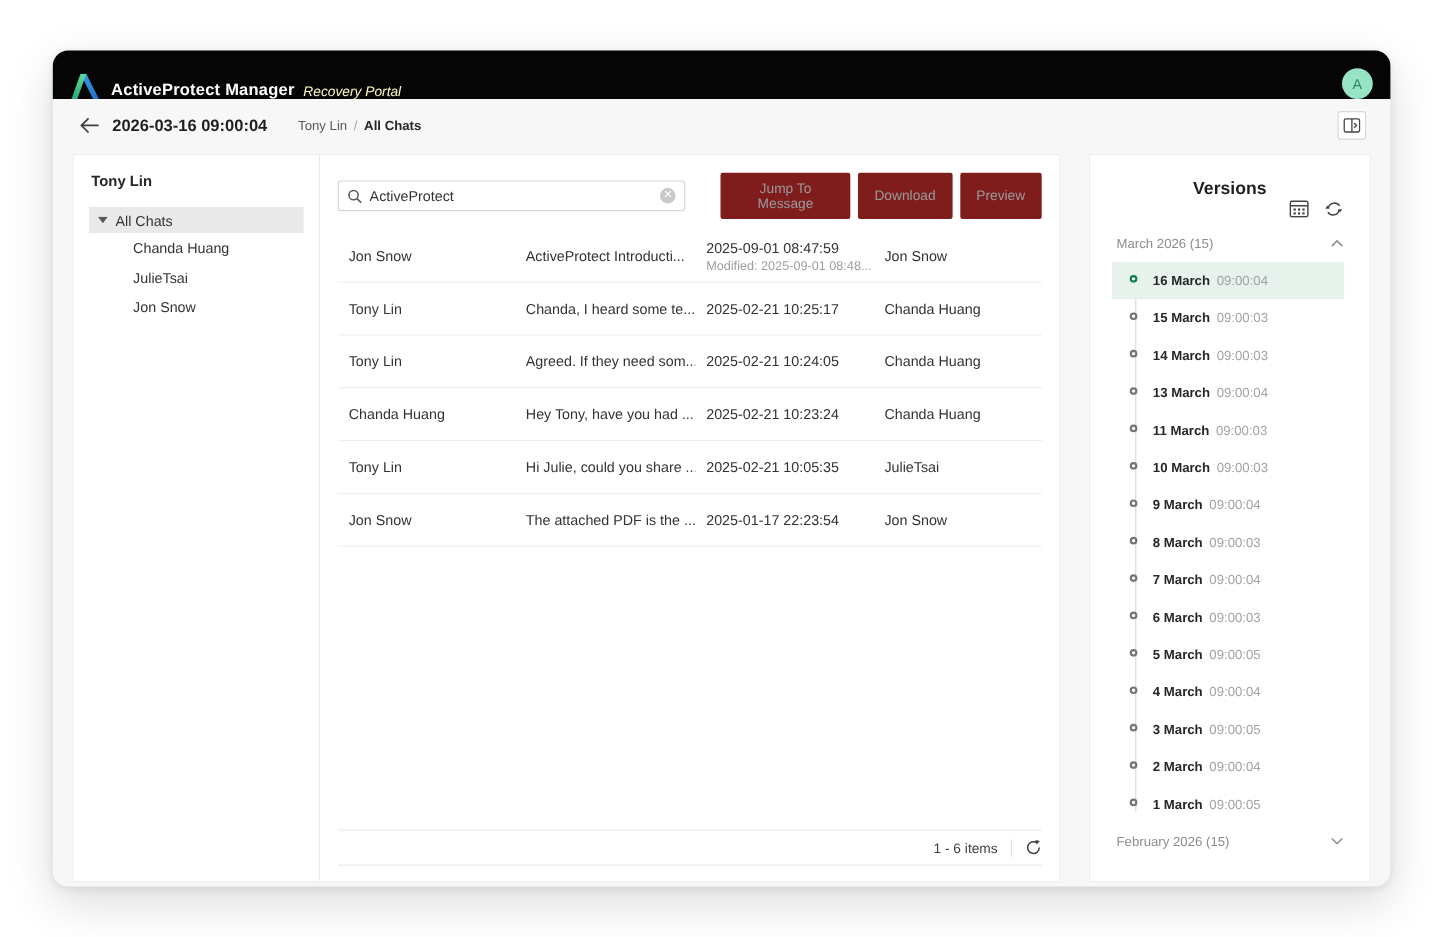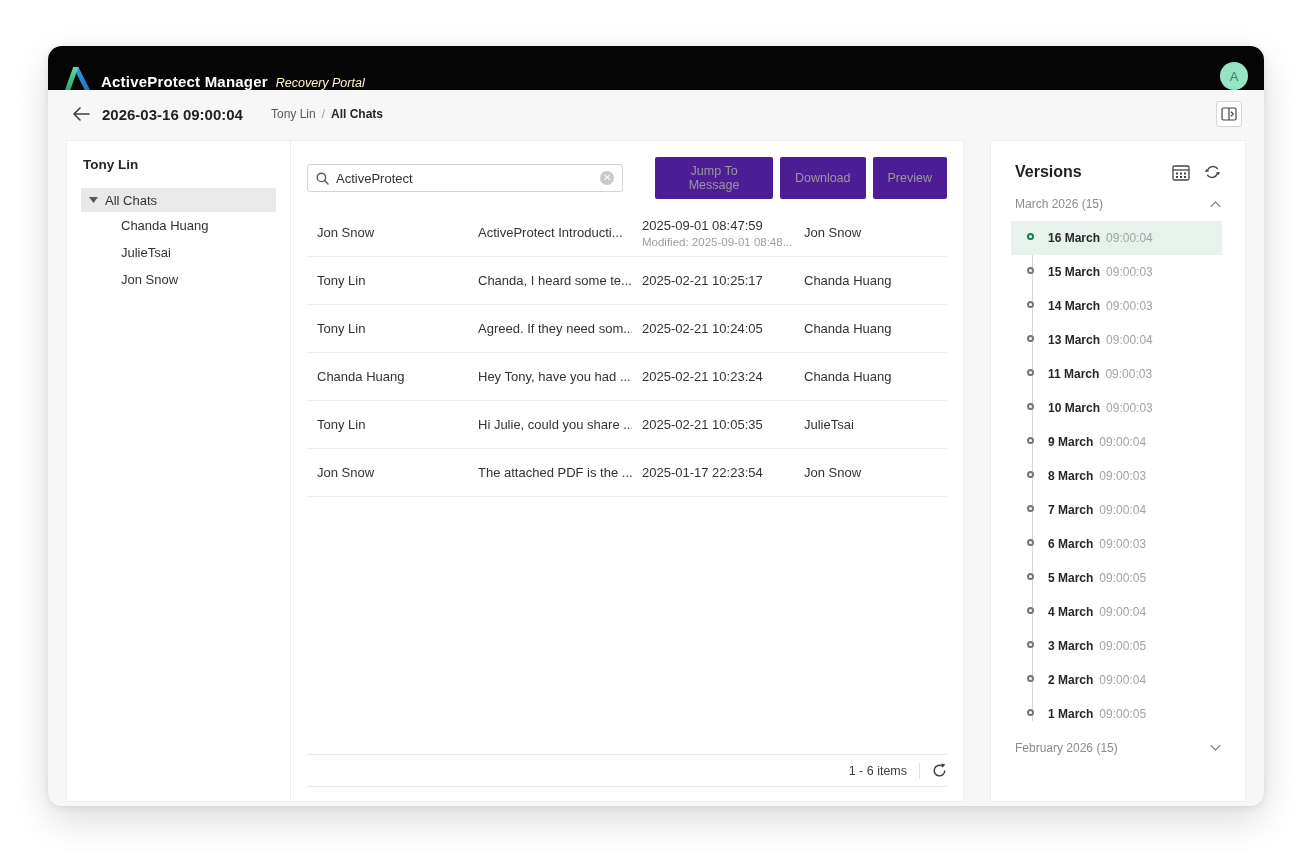--- a/index.html
+++ b/index.html
@@ -46,42 +46,42 @@
   
   .main { flex:1; display:flex; flex-direction:column; }
   .search-row { display:flex; align-items:center; padding:16px 16px 10px 16px;gap:32px; }
   .search-box { width:330px; height:28px; background:#fff; border:1px solid #d4d4d4;
     border-radius:3px; display:flex; align-items:center; padding:0 8px; gap:7px; }
   .search-box input { flex:1; border:none; outline:none; font-size:13px; color:#333;
     font-family:"Liberation Sans", sans-serif; background:transparent; }
   .clear-btn { width:14px; height:14px; border-radius:50%; background:#c9c9c9;
     color:#fff; font-size:10px; line-height:13px; text-align:center; cursor:pointer; flex:none; }
   .actions { margin-left:auto; display:flex; gap:7px; }
-  .btn { background:#4c1d95; border:none; color:#9a9a9a; font-size:12.5px;
+  .btn { background:#7f1d1d; border:none; color:#9a9a9a; font-size:12.5px;
     padding:7px 15px; border-radius:2px; font-family:"Liberation Sans", sans-serif; }
 
   .table { margin:0 16px; flex:1; display:flex; flex-direction:column; }
   .thead { display:flex; color:#8c8c8c; font-size:12px; padding:8px 0 7px 0;
     border-bottom:1px solid #e9e9e9; }
   .trow { display:flex; align-items:center; min-height:48px;
     border-bottom:1px solid #ededed; font-size:13px; color:#333; cursor:pointer; }
   .tc { padding-left:10px; overflow:hidden; white-space:nowrap; }
   .c-author { width:161px; } .c-content { width:164px; } .c-created { width:162px; } .c-chat { flex:1; }
   .sub { font-size:11.5px; color:#9e9e9e; margin-top:3px; }
 
   .pager { margin:0 16px 14px 16px; height:33px; border-top:1px solid #e9e9e9;
     border-bottom:1px solid #e9e9e9; display:flex; align-items:center;
     justify-content:flex-end; gap:12px; }
   .pager-count { font-size:12.5px; color:#404040; }
   .pager-sep { width:1px; height:16px; background:#e0e0e0; }
   .pager-refresh { display:flex; cursor:pointer; }
 
   
   .versions { flex:0 0 256px; margin-left:26px; display:flex; flex-direction:column; }
-  .v-head { display:flex; padding:22px 24px 6px 24px; }
+  .v-head { display:flex; align-items:center; padding:22px 24px 6px 24px;flex-direction:column; }
   .v-title { font-size:16px; font-weight:bold; color:#1f1f1f; }
   .v-icons { margin-left:auto; display:flex; gap:14px; align-items:center; }
   .v-icons span { display:flex; cursor:pointer; }
   .v-group { display:flex; align-items:center; padding:10px 24px 8px 24px;
     font-size:12px; color:#8c8c8c; cursor:pointer; }
   .v-group .chev { margin-left:auto; display:flex; }
   .timeline { position:relative; margin:2px 23px 0 20px; }
   .timeline::before { content:""; position:absolute; left:21px; top:10px; bottom:10px;
     width:1px; background:#d7d7d7; }
   .vitem { position:relative; height:34px; display:flex; align-items:center;

